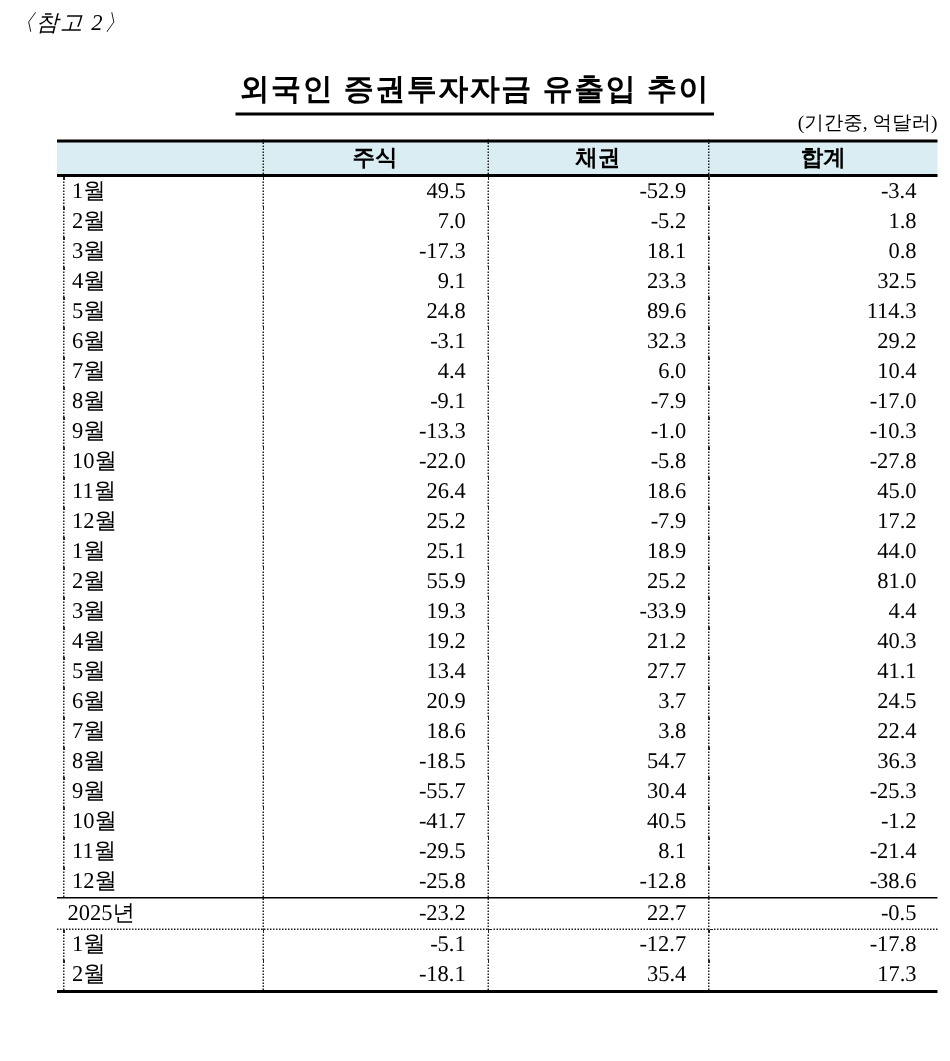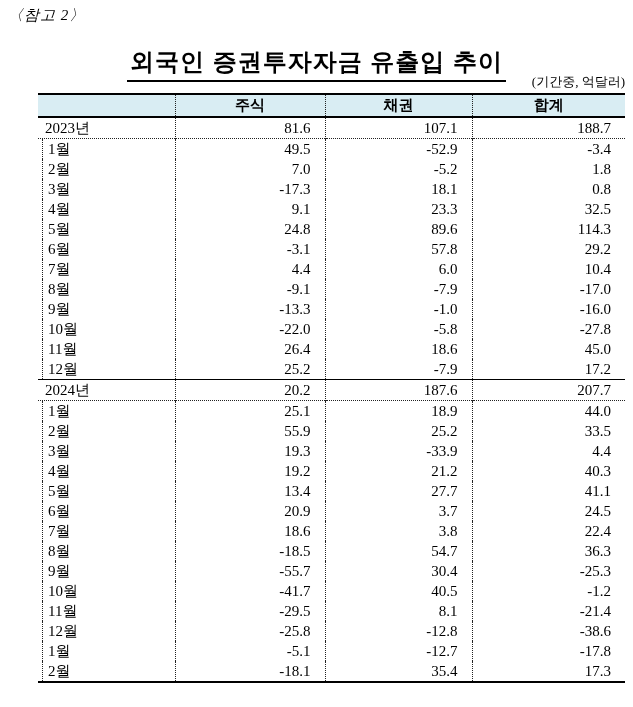--- a/index.html
+++ b/index.html
@@ -15,21 +15,21 @@
     position:absolute; left:8px; top:6px;
     font-size:15px; letter-spacing:1px;font-style:italic;
   }
   .title-wrap {
     position:absolute; top:46px; left:0; width:100%;
     text-align:center;
   }
   .page-title {
     display:inline-block;
     font-family:"Liberation Sans","DejaVu Sans",sans-serif;
-    font-size:24px; font-weight:bold; letter-spacing:1px;
+    font-size:20px; font-weight:bold; letter-spacing:1px;
     border-bottom:2px solid #000; padding:0 3px 2px 3px;
   }
   .unit-note {
     position:absolute; top:73px; right:8px;
     font-size:13px;
     margin-left:16px;
   }
   table.data-table {
     position:absolute; left:38px; top:93px;
     width:587px;
@@ -74,28 +74,20 @@
   </colgroup>
   <thead>
     <tr>
       <th></th>
       <th>주식</th>
       <th>채권</th>
       <th>합계</th>
     </tr>
   </thead>
   <tbody>
-      <tr class="year">
-    <td>
-      <span class="label-inner">2023년</span>
-    </td>
-    <td class="val">81.6</td>
-    <td class="val">107.1</td>
-    <td class="val">188.7</td>
-  </tr>
       <tr class="month">
     <td>
       <span class="label-inner">1월</span>
     </td>
     <td class="val">49.5</td>
     <td class="val">-52.9</td>
     <td class="val">-3.4</td>
   </tr>
       <tr class="month">
     <td>
@@ -127,21 +119,21 @@
     </td>
     <td class="val">24.8</td>
     <td class="val">89.6</td>
     <td class="val">114.3</td>
   </tr>
       <tr class="month">
     <td>
       <span class="label-inner">6월</span>
     </td>
     <td class="val">-3.1</td>
-    <td class="val">57.8</td>
+    <td class="val">32.3</td>
     <td class="val">29.2</td>
   </tr>
       <tr class="month">
     <td>
       <span class="label-inner">7월</span>
     </td>
     <td class="val">4.4</td>
     <td class="val">6.0</td>
     <td class="val">10.4</td>
   </tr>
@@ -152,21 +144,21 @@
     <td class="val">-9.1</td>
     <td class="val">-7.9</td>
     <td class="val">-17.0</td>
   </tr>
       <tr class="month">
     <td>
       <span class="label-inner">9월</span>
     </td>
     <td class="val">-13.3</td>
     <td class="val">-1.0</td>
-    <td class="val">-16.0</td>
+    <td class="val">-10.3</td>
   </tr>
       <tr class="month">
     <td>
       <span class="label-inner">10월</span>
     </td>
     <td class="val">-22.0</td>
     <td class="val">-5.8</td>
     <td class="val">-27.8</td>
   </tr>
       <tr class="month">
@@ -178,43 +170,35 @@
     <td class="val">45.0</td>
   </tr>
       <tr class="month">
     <td>
       <span class="label-inner">12월</span>
     </td>
     <td class="val">25.2</td>
     <td class="val">-7.9</td>
     <td class="val">17.2</td>
   </tr>
-      <tr class="year">
-    <td>
-      <span class="label-inner">2024년</span>
-    </td>
-    <td class="val">20.2</td>
-    <td class="val">187.6</td>
-    <td class="val">207.7</td>
-  </tr>
       <tr class="month">
     <td>
       <span class="label-inner">1월</span>
     </td>
     <td class="val">25.1</td>
     <td class="val">18.9</td>
     <td class="val">44.0</td>
   </tr>
       <tr class="month">
     <td>
       <span class="label-inner">2월</span>
     </td>
     <td class="val">55.9</td>
     <td class="val">25.2</td>
-    <td class="val">33.5</td>
+    <td class="val">81.0</td>
   </tr>
       <tr class="month">
     <td>
       <span class="label-inner">3월</span>
     </td>
     <td class="val">19.3</td>
     <td class="val">-33.9</td>
     <td class="val">4.4</td>
   </tr>
       <tr class="month">
@@ -282,20 +266,28 @@
     <td class="val">-21.4</td>
   </tr>
       <tr class="month">
     <td>
       <span class="label-inner">12월</span>
     </td>
     <td class="val">-25.8</td>
     <td class="val">-12.8</td>
     <td class="val">-38.6</td>
   </tr>
+      <tr class="year">
+    <td>
+      <span class="label-inner">2025년</span>
+    </td>
+    <td class="val">-23.2</td>
+    <td class="val">22.7</td>
+    <td class="val">-0.5</td>
+  </tr>
       <tr class="month">
     <td>
       <span class="label-inner">1월</span>
     </td>
     <td class="val">-5.1</td>
     <td class="val">-12.7</td>
     <td class="val">-17.8</td>
   </tr>
       <tr class="month">
     <td>

